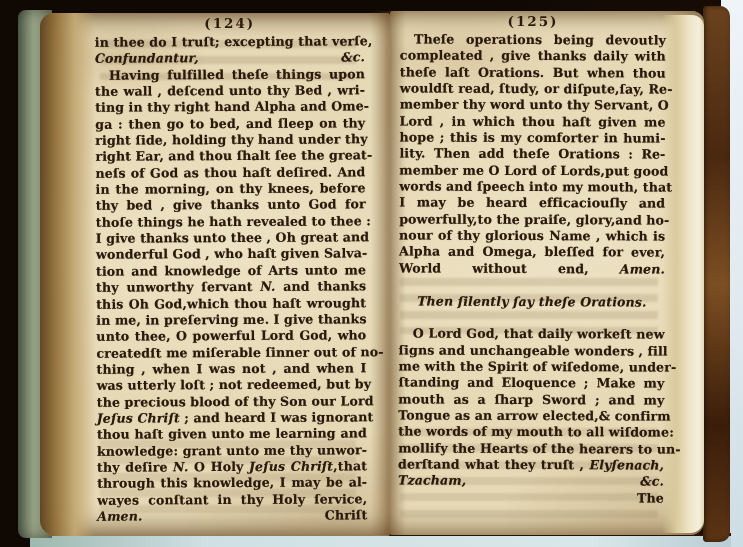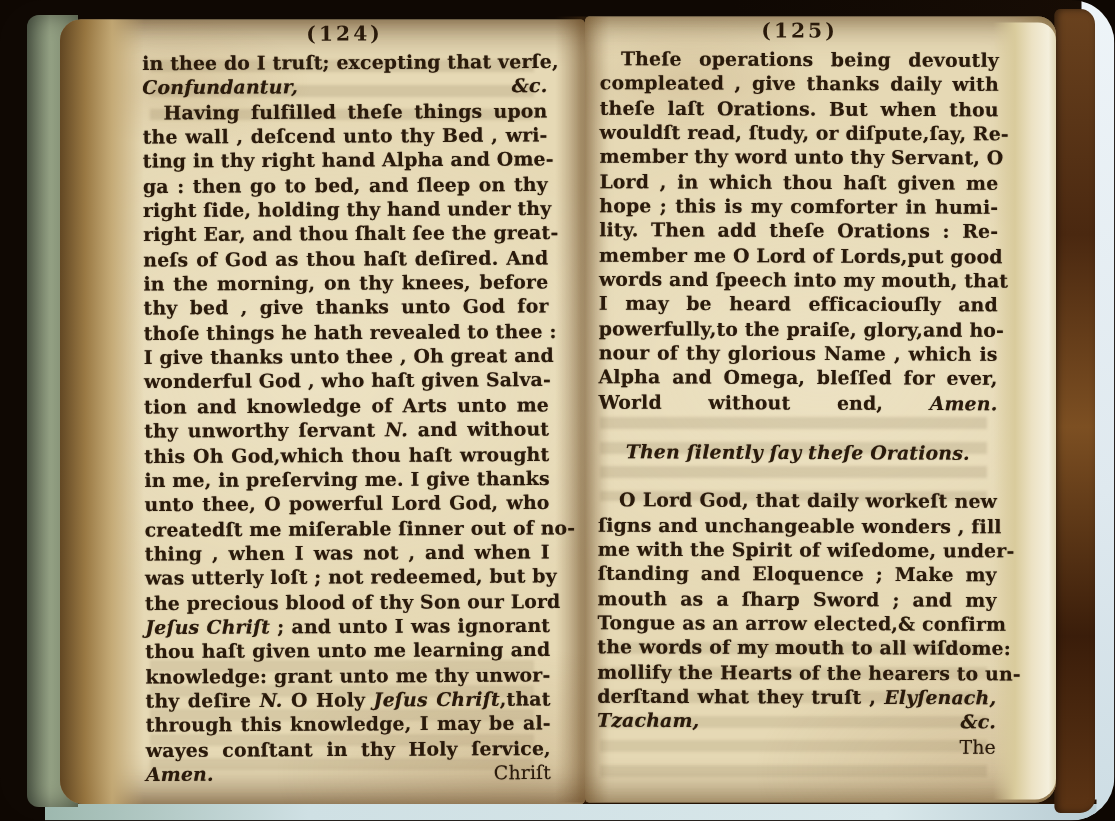--- a/index.html
+++ b/index.html
@@ -1,20 +1,19 @@
 <!DOCTYPE html>
 <html><head>
 <meta charset="utf-8">
 <style>
   html,body{margin:0;padding:0;background:#0e0702;}
   .stage{
     position:relative;width:743px;height:547px;overflow:hidden;
     background:linear-gradient(105deg,#0f0803 55%,#1d1006);
     font-family:"DejaVu Serif","Liberation Serif",serif;
-    border-radius:29px;
   }
   .bg-blue{position:absolute;right:0;top:0;width:22px;height:547px;
     background:linear-gradient(to bottom,#eef4f8,#dfe9ef 60%,#cddde4);}
   .bg-bottom{position:absolute;left:30px;right:12px;bottom:0;height:11px;
     border-top:3px solid #241203;
     background:linear-gradient(to right,#9db8ae,#cfe0e4 25%,#d8e7ea 80%,#b9cdd4);}
   .cover-left{position:absolute;left:18px;top:10px;width:34px;height:528px;
     border-radius:8px 0 0 8px;
     background:linear-gradient(to right,#5d6854,#93a083 45%,#7f8b70);
     box-shadow:inset 0 0 14px rgba(0,0,0,.4);}
@@ -60,21 +59,21 @@
   .pnum{text-align:center;font-size:13.5px;font-weight:bold;letter-spacing:2px;
     height:16px;line-height:16px;margin-bottom:3px;}
   .tline{white-space:nowrap;height:16.35px;line-height:16.35px;font-size:12.6px;
     font-weight:bold;letter-spacing:.1px;
     text-align:justify;text-align-last:justify;
     text-shadow:0 0 .7px rgba(42,26,11,.55);}
   .tline.center{text-align:center;text-align-last:center;}
   .tline.indent{text-indent:14px;}
   .tline.cwline{display:flex;justify-content:space-between;text-align:left;text-align-last:left;}
   .it{font-style:italic;}
-  .cw{font-weight:normal;}
+  .cw{font-weight:bold;}
 </style>
 </head>
 <body>
 
 <div class="stage">
   <div class="bg-blue"></div>
   <div class="bg-bottom"></div>
   <div class="cover-left"></div>
   <div class="leather-right"></div>
 
@@ -100,29 +99,29 @@
         <div class="tline"><span><span>ga : then go to bed, and ſleep on thy</span></span></div>
         <div class="tline"><span><span>right ſide, holding thy hand under thy</span></span></div>
         <div class="tline"><span><span>right Ear, and thou ſhalt ſee the great-</span></span></div>
         <div class="tline"><span><span>neſs of God as thou haſt deſired.  And</span></span></div>
         <div class="tline"><span><span>in the morning, on thy knees, before</span></span></div>
         <div class="tline"><span><span>thy bed , give thanks unto God for</span></span></div>
         <div class="tline"><span><span>thoſe things he hath revealed to thee :</span></span></div>
         <div class="tline"><span><span>I give thanks unto thee ,  Oh great and</span></span></div>
         <div class="tline"><span><span>wonderful God , who haſt given Salva-</span></span></div>
         <div class="tline"><span><span>tion and knowledge of Arts unto me</span></span></div>
-        <div class="tline"><span><span>thy unworthy ſervant </span><span class="it">N.</span><span> and without</span></span></div>
+        <div class="tline"><span><span>thy unworthy ſervant </span><span class="it">N.</span><span> and thanks</span></span></div>
         <div class="tline"><span><span>this Oh God,which thou haſt wrought</span></span></div>
         <div class="tline"><span><span>in me, in preſerving me.  I give thanks</span></span></div>
         <div class="tline"><span><span>unto thee, O powerful Lord God, who</span></span></div>
         <div class="tline"><span><span>createdſt me miſerable ſinner out of no-</span></span></div>
         <div class="tline"><span><span>thing , when I was not ,  and when I</span></span></div>
         <div class="tline"><span><span>was utterly loſt ; not redeemed, but by</span></span></div>
         <div class="tline"><span><span>the precious blood of thy Son our Lord</span></span></div>
-        <div class="tline"><span><span class="it">Jeſus Chriſt</span><span> ; and unto I was ignorant</span></span></div>
+        <div class="tline"><span><span class="it">Jeſus Chriſt</span><span> ; and heard I was ignorant</span></span></div>
         <div class="tline"><span><span>thou haſt given unto me learning and</span></span></div>
         <div class="tline"><span><span>knowledge: grant unto me thy unwor-</span></span></div>
         <div class="tline"><span><span>thy deſire </span><span class="it">N.</span><span> O Holy </span><span class="it">Jeſus Chriſt</span><span>,that</span></span></div>
         <div class="tline"><span><span>through this knowledge, I may be al-</span></span></div>
         <div class="tline"><span><span>wayes conſtant in thy Holy ſervice,</span></span></div>
         <div class="tline cwline">
           <span><span class="it">Amen.</span></span>
           <span class="cw">Chriſt</span>
         </div>
       </div>

